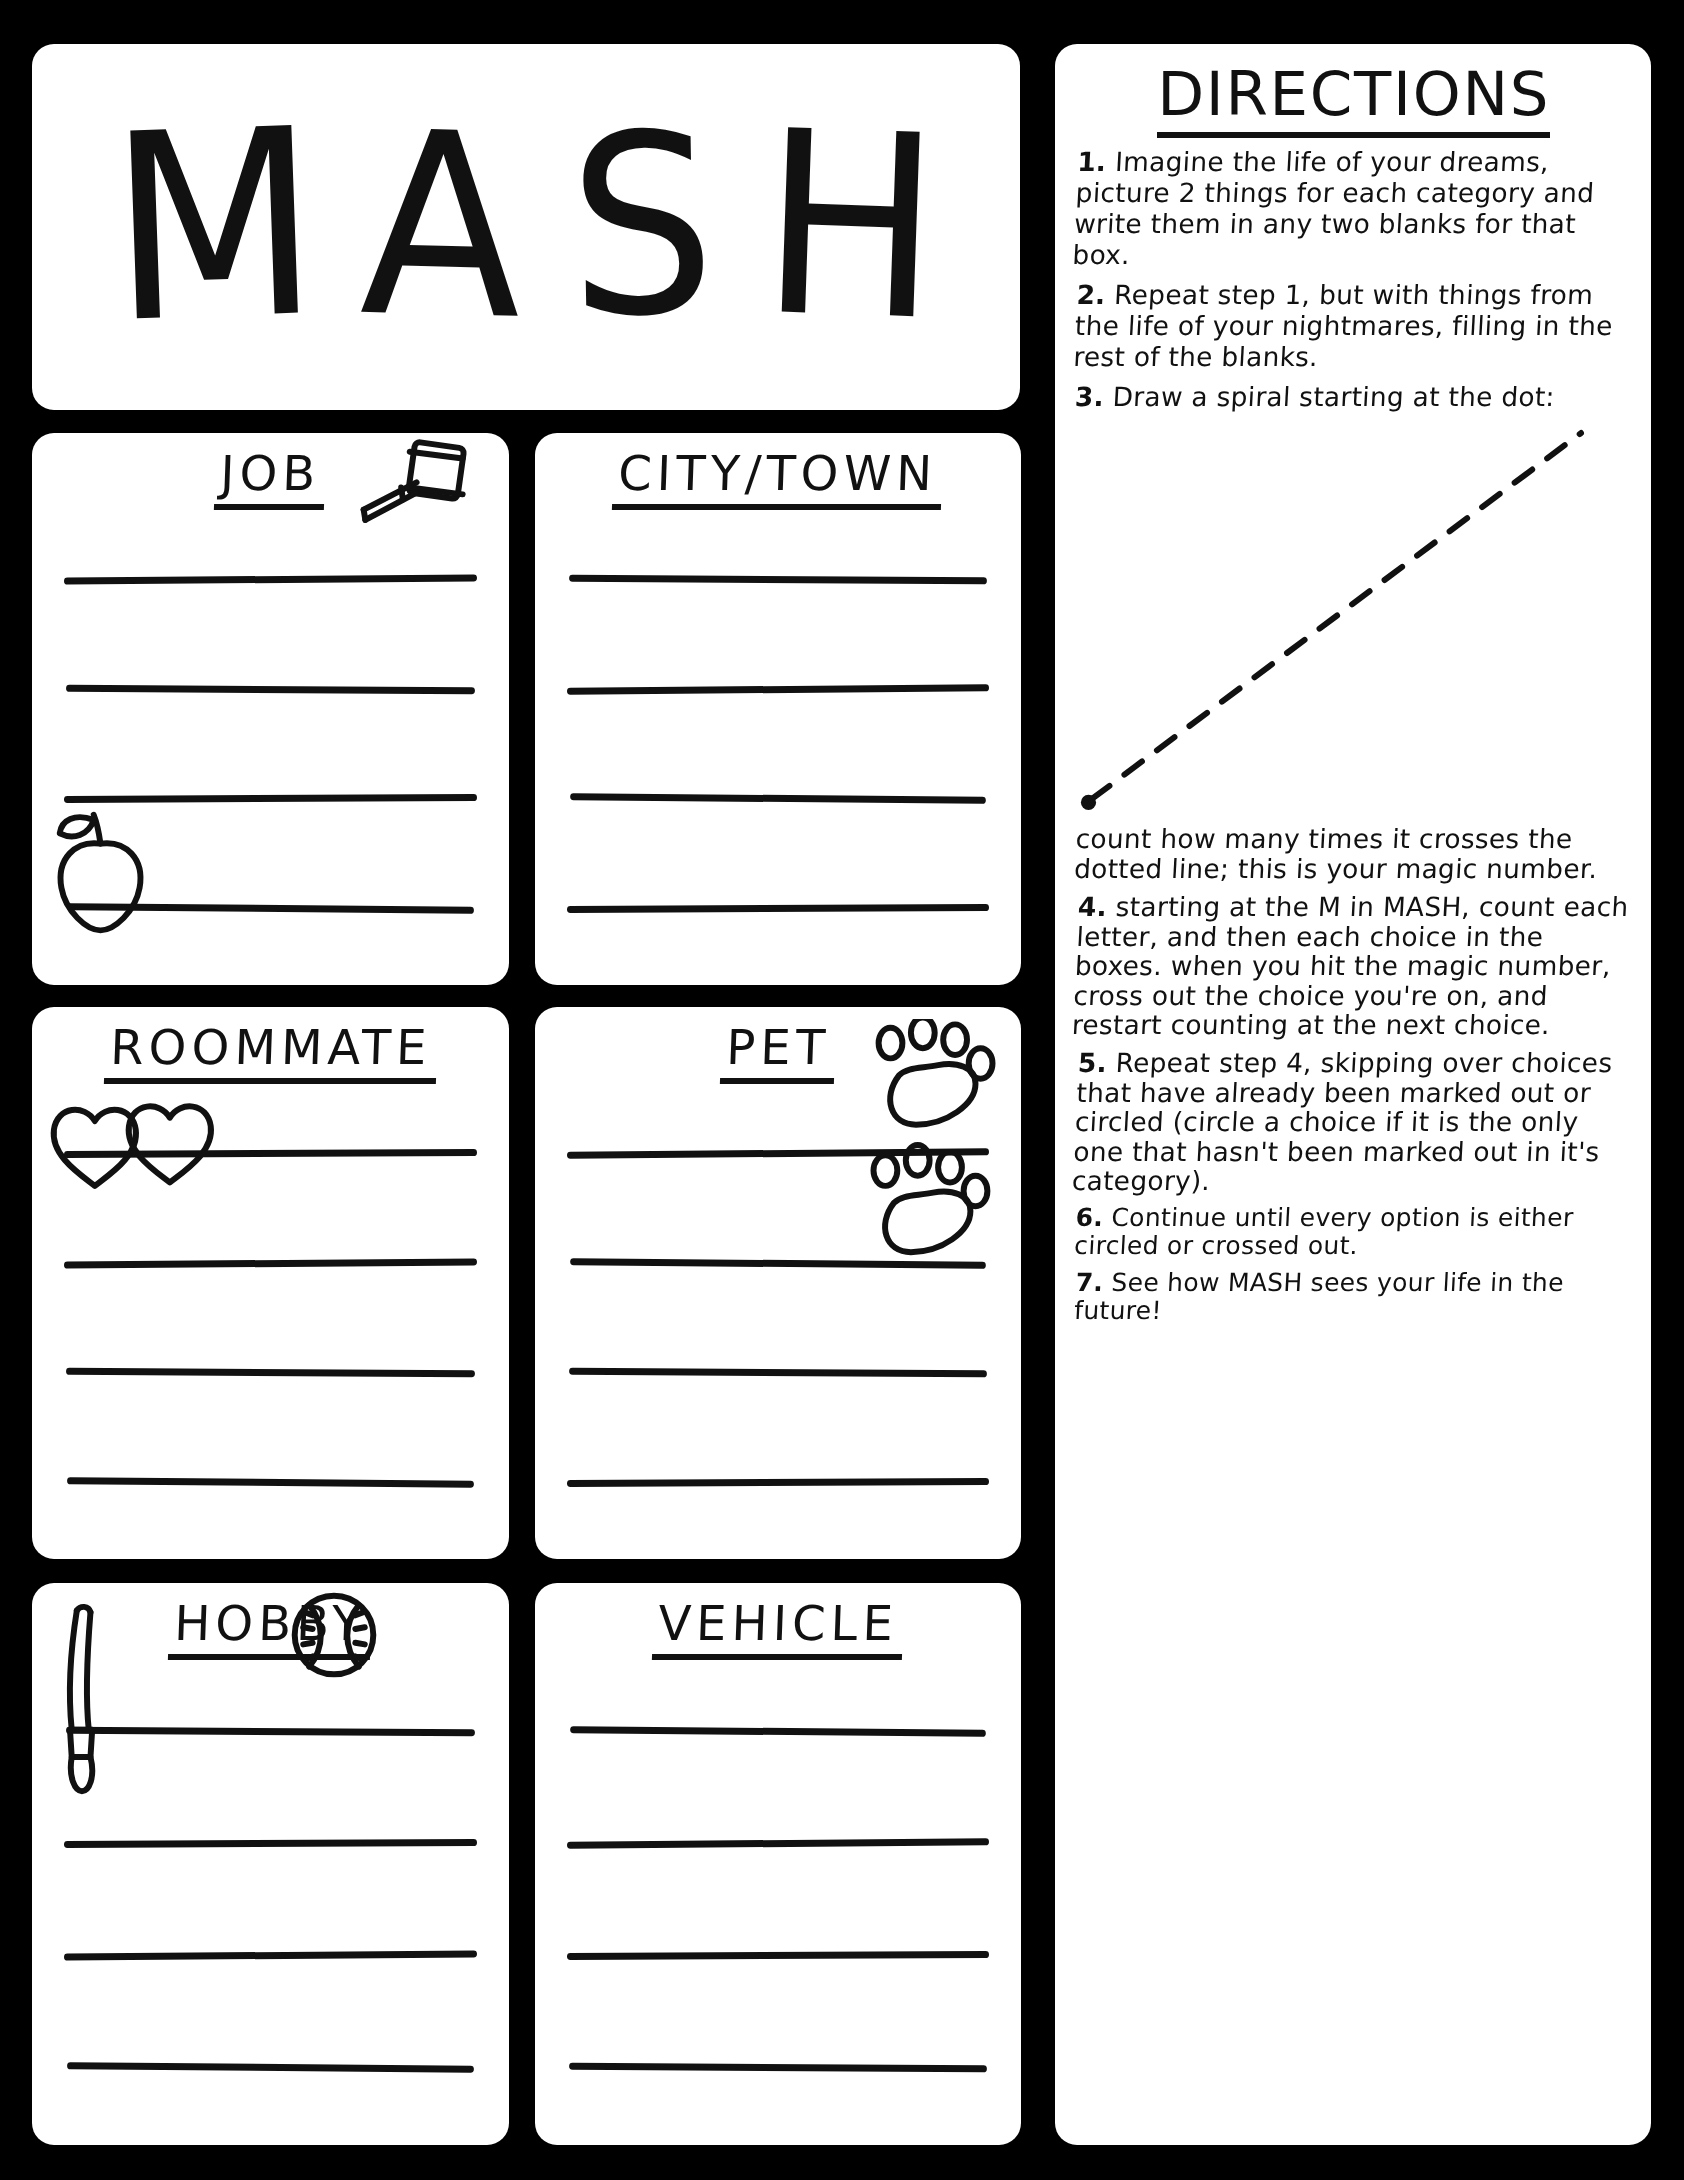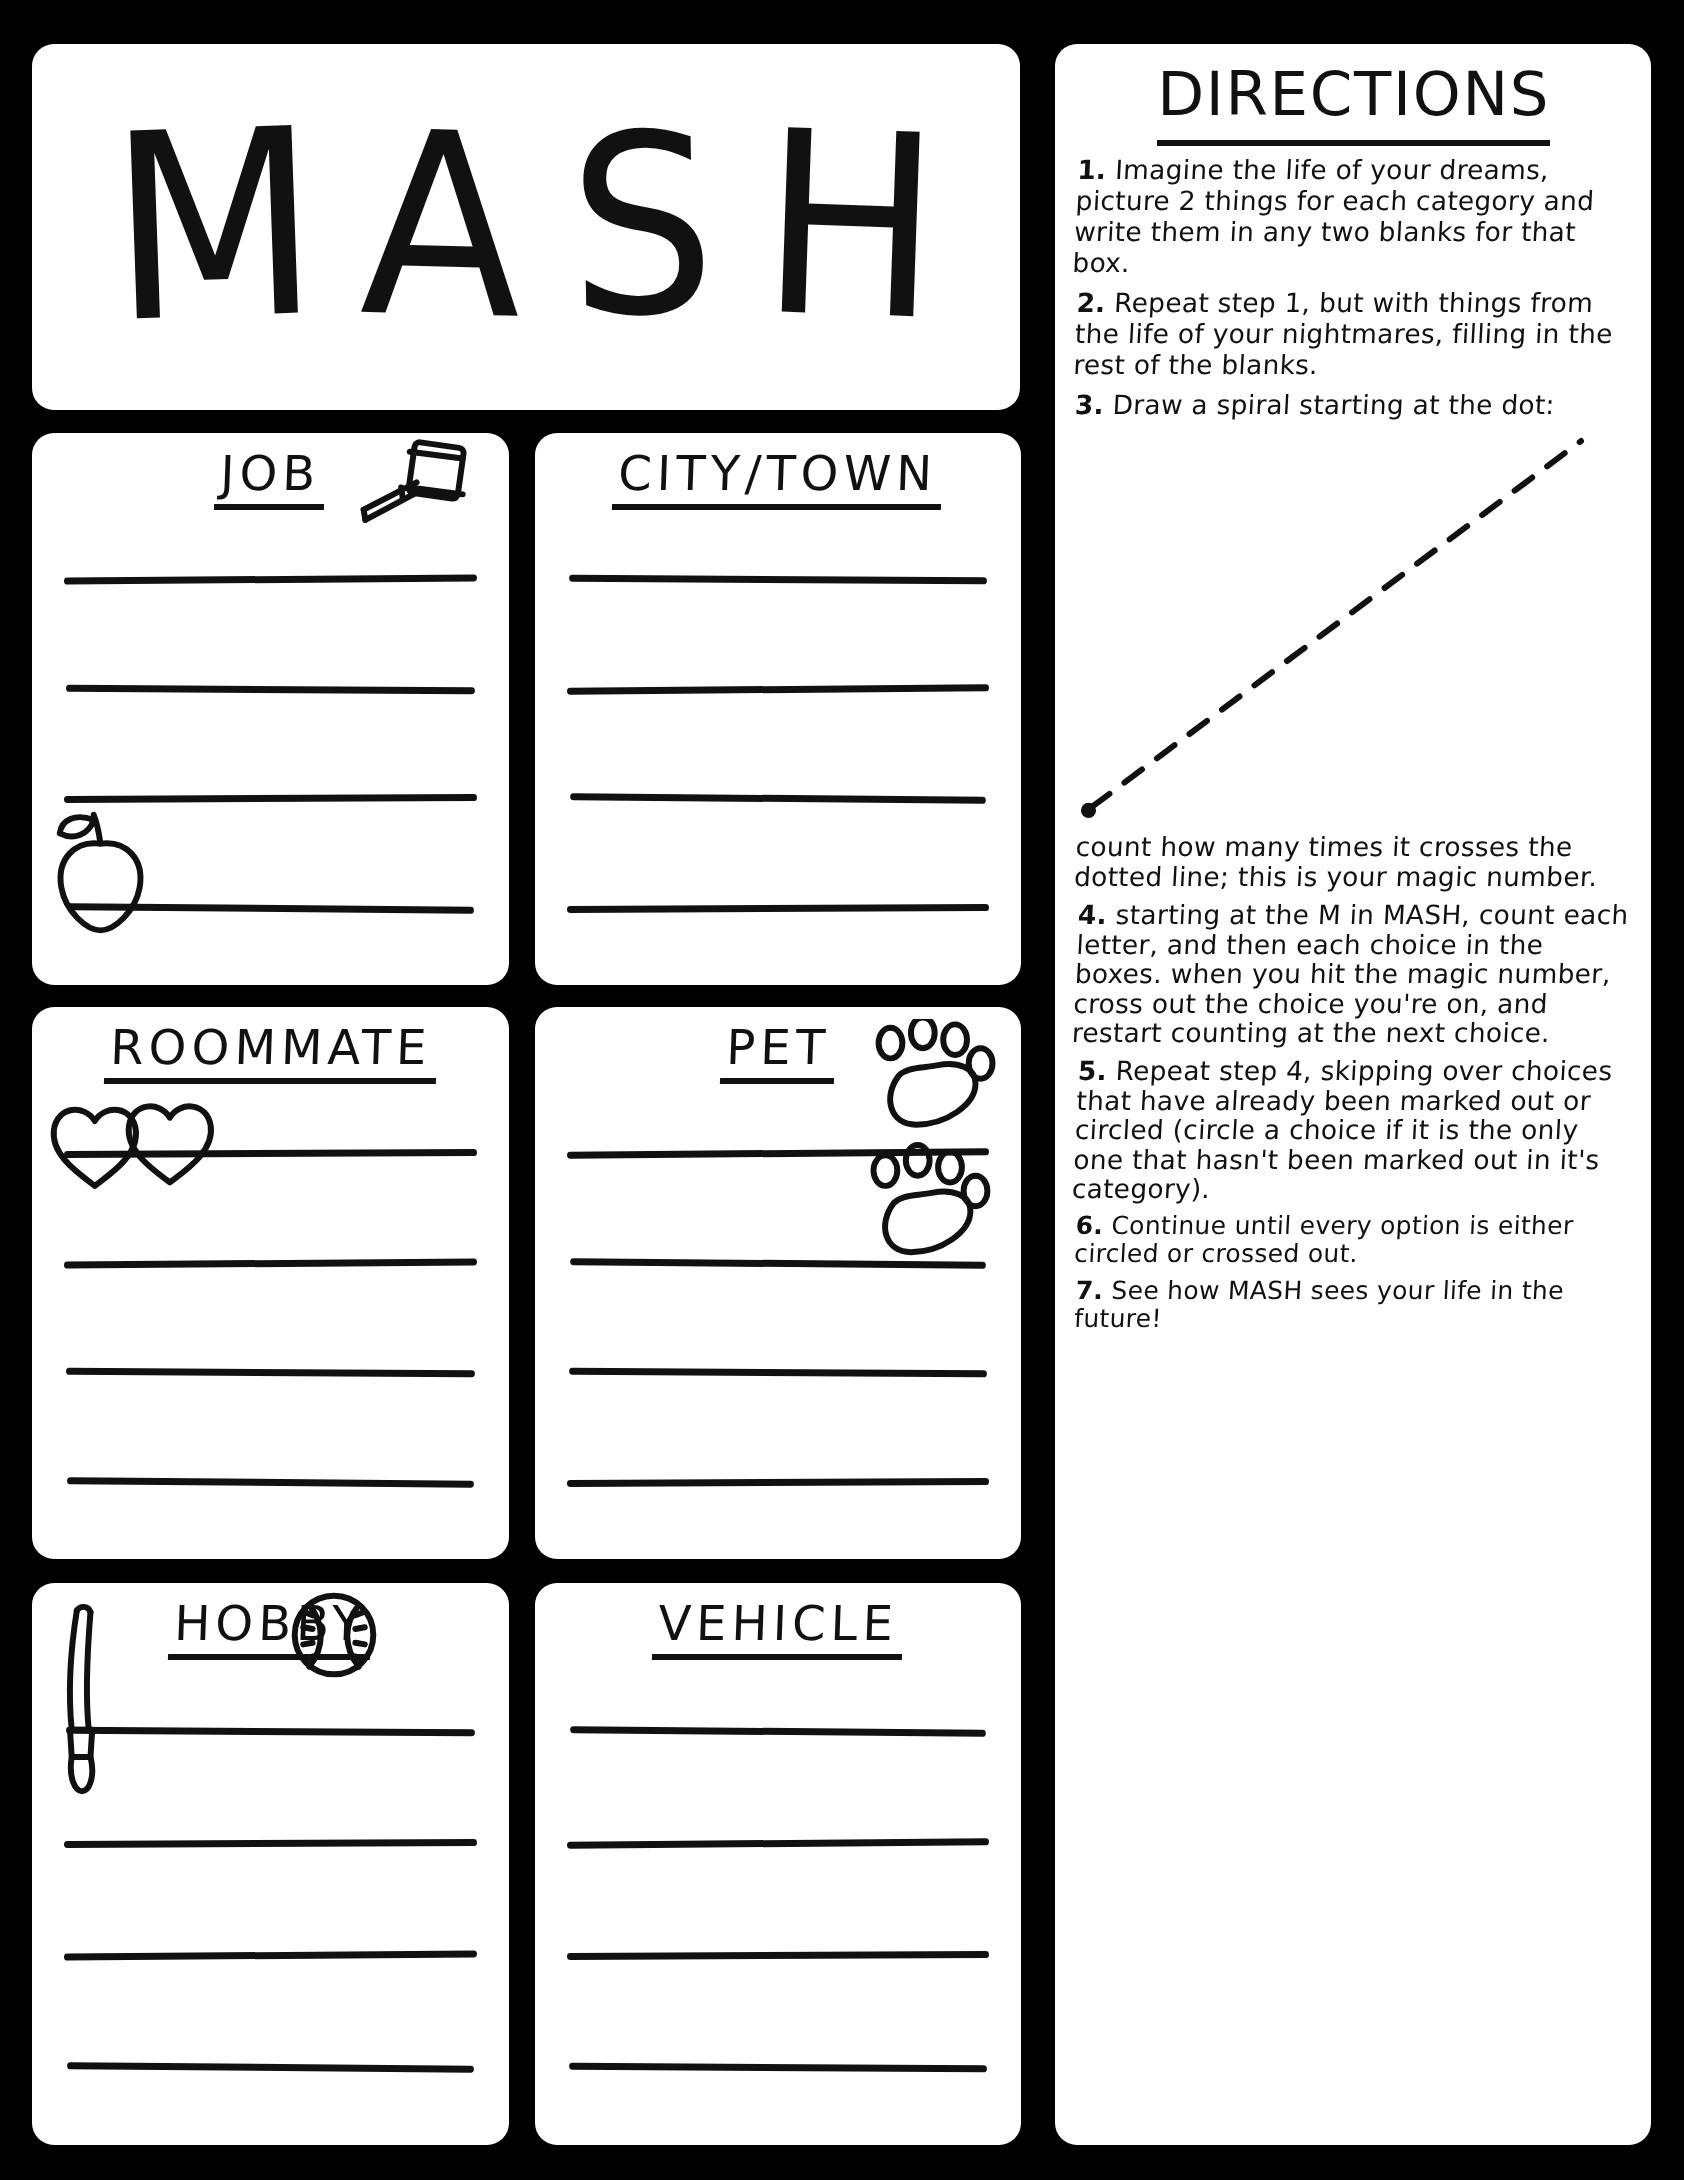--- a/index.html
+++ b/index.html
@@ -120,21 +120,21 @@
     text-align: center;
     font-size: 61px;
     letter-spacing: 1.7px;
     color: #111;
     margin: 5.1px 0 1.7px 0;
     font-family: "DejaVu Sans", sans-serif;
   }
   #directions-title .txt {
     display: inline-block;
     border-bottom: 6.8px solid #111;
-    padding-bottom: 11px;
+    padding-bottom: 3px;
   }
   .step {
     font-size: 26.4px;
     line-height: 1.18;
     color: #111;
     margin: 8.5px 0 0 0;
     font-family: "DejaVu Sans", sans-serif;
     letter-spacing: 0.3px;
     transform: skewX(-3deg);
   }

